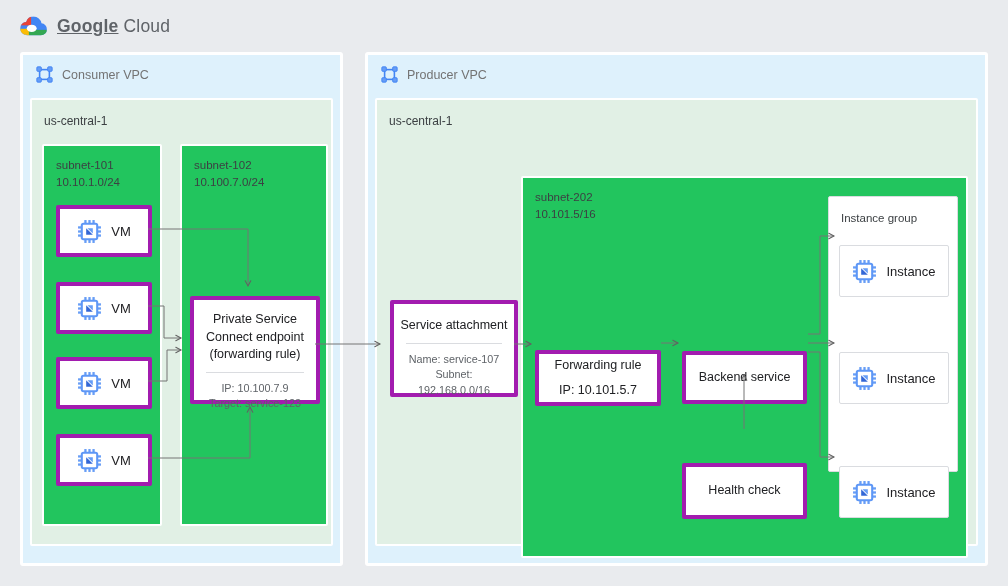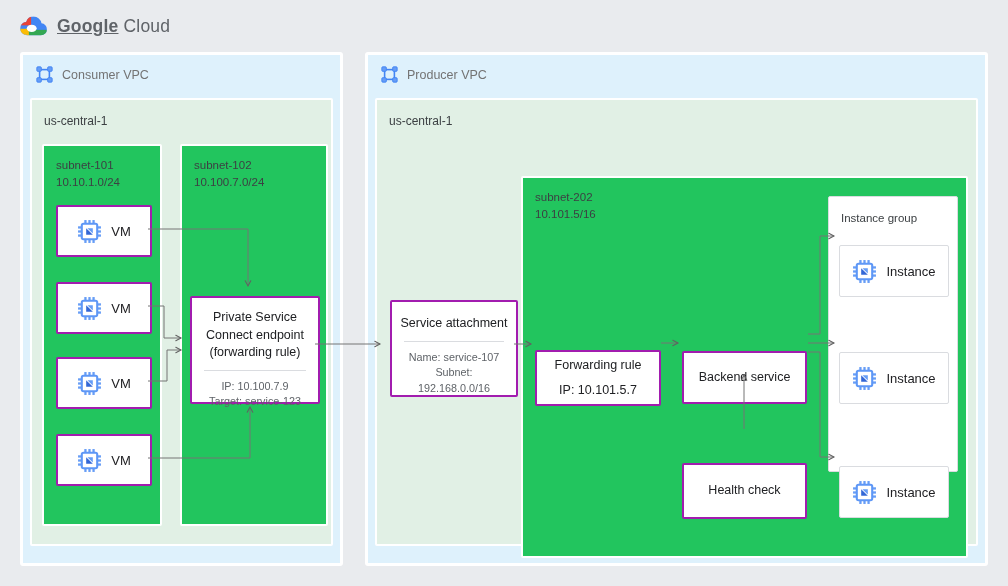--- a/index.html
+++ b/index.html
@@ -31,21 +31,21 @@
   }
   .region-label{position:absolute;left:12px;top:14px;font-size:12px;color:#3C4043;}
   .subnet{
     position:absolute;border:2px solid #FFFFFF;border-radius:2px;
     background:#22c55e;box-sizing:border-box;
   }
   .subnet-label{position:absolute;left:12px;top:11px;font-size:11.5px;line-height:1.5;color:#3C4043;white-space:pre-line;}
 
   
   .node{
-    position:absolute;background:#FFFFFF;border:2px solid #a21caf;
+    position:absolute;background:#FFFFFF;border:4px solid #a21caf;
     border-radius:2px;box-sizing:border-box;
   }
   .chip-node{display:flex;align-items:center;justify-content:center;gap:9px;}
   .chip-label{font-size:13px;color:#212124;}
   .node-title{font-size:12.5px;color:#202124;text-align:center;line-height:1.4;}
   .node-detail{font-size:10.8px;color:#5F6368;text-align:center;line-height:1.45;}
   .divider{height:1px;background:#DADCE0;margin:8px 12px;}
   .center-col{display:flex;flex-direction:column;justify-content:center;align-items:center;}
   .ig-box{
     position:absolute;background:#FFFFFF;border:1px solid #DADCE0;

